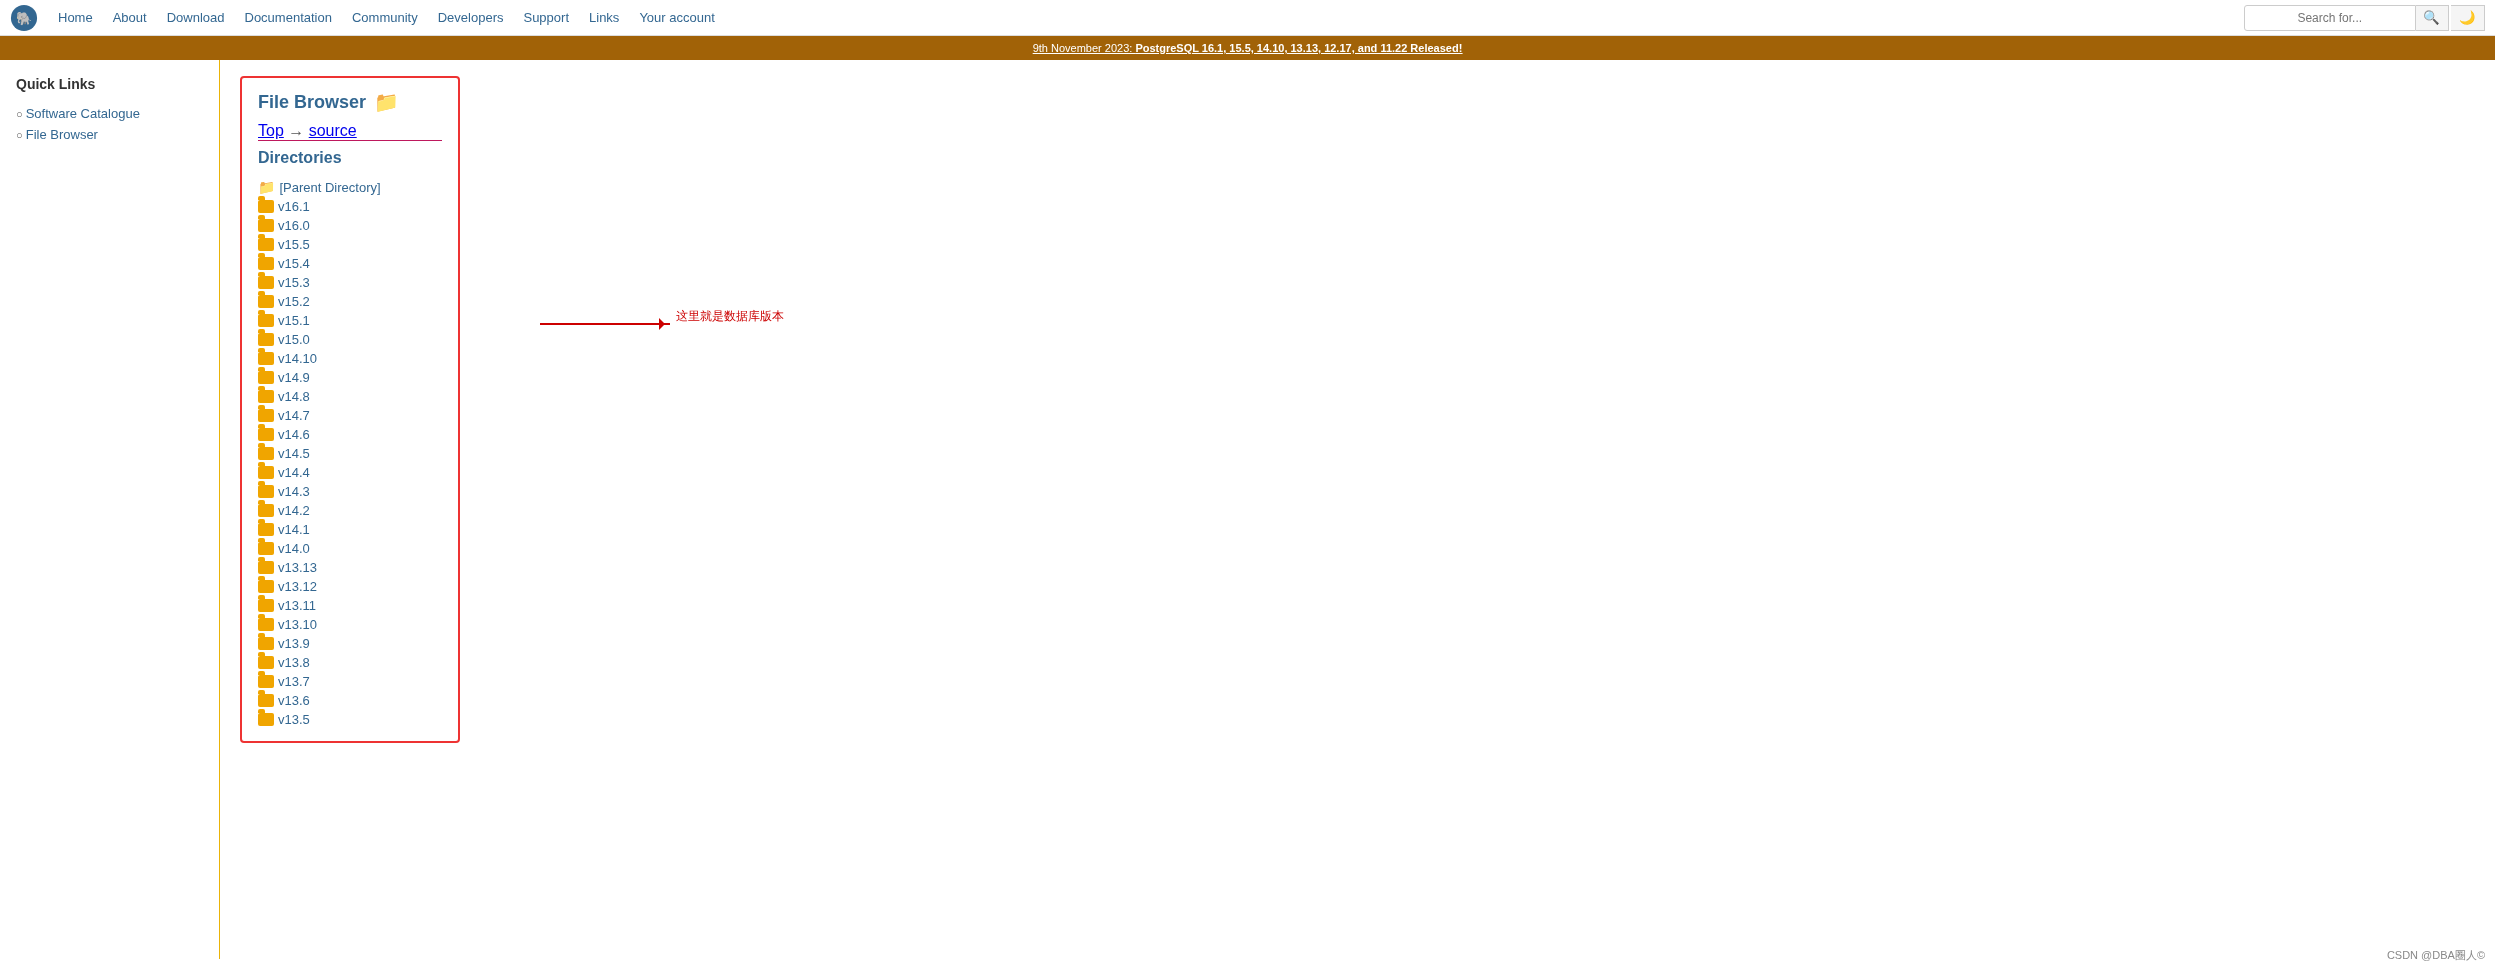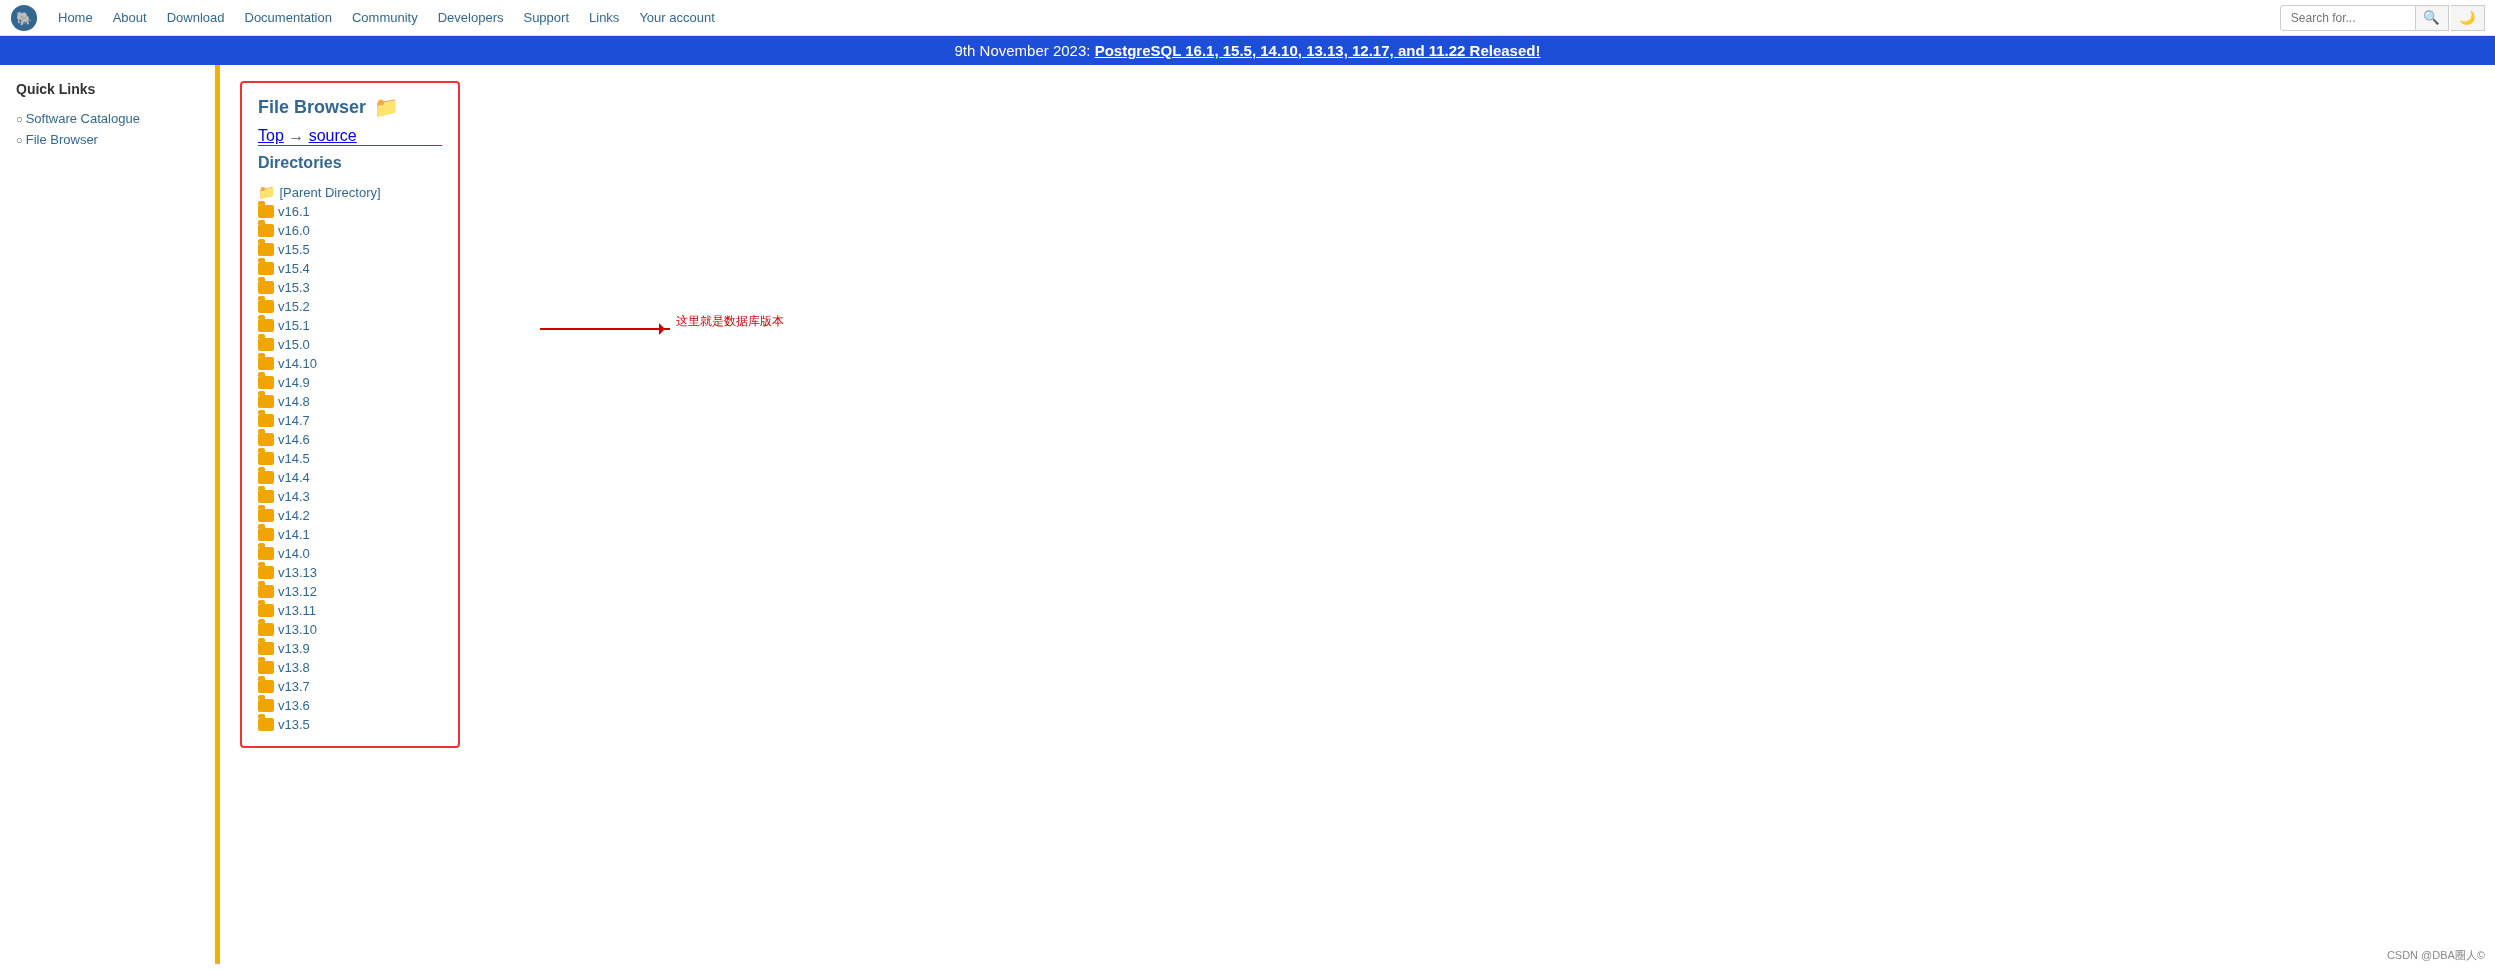--- a/index.html
+++ b/index.html
@@ -36,23 +36,24 @@
     #top-nav .search-area {
       display: flex;
       align-items: center;
       margin-left: auto;
     }
     #top-nav .search-area input {
       border: 1px solid #ccc;
       border-radius: 3px 0 0 3px;
       padding: 4px 10px;
       font-size: 12px;
-      width: 136px;
+      width: 172px;
       height: 26px;
       outline: none;
+      text-align: center;
     }
     #top-nav .search-area button {
       border: 1px solid #ccc;
       border-left: none;
       background: #f5f5f5;
       padding: 4px 8px;
       cursor: pointer;
       height: 26px;
       border-radius: 0;
     }
@@ -61,44 +62,45 @@
       background: #f5f5f5;
       padding: 4px 8px;
       cursor: pointer;
       height: 26px;
       margin-left: 2px;
       border-radius: 0 3px 3px 0;
     }
 
     
     #announcement {
-      background: #1d4ed8;
+      background: #a16207;
       color: #fff;
       text-align: center;
       padding: 6px;
-      font-size: 15px;
+      font-size: 11px;
+      text-decoration: underline;
     }
     #announcement a {
       color: #fff;
       font-weight: bold;
       text-decoration: underline;
     }
 
     
     #main-layout {
       display: flex;
       min-height: calc(100vh - 72px);
     }
 
     
     #sidebar {
       width: 220px;
       min-width: 220px;
       padding: 16px 16px;
-      border-right: 5px solid #eab308;
+      border-right: 1px solid #eab308;
     }
     #sidebar h3 {
       font-size: 14px;
       color: #333;
       margin-bottom: 12px;
       font-weight: bold;
     }
     #sidebar ul {
       list-style: none;
       padding: 0;

